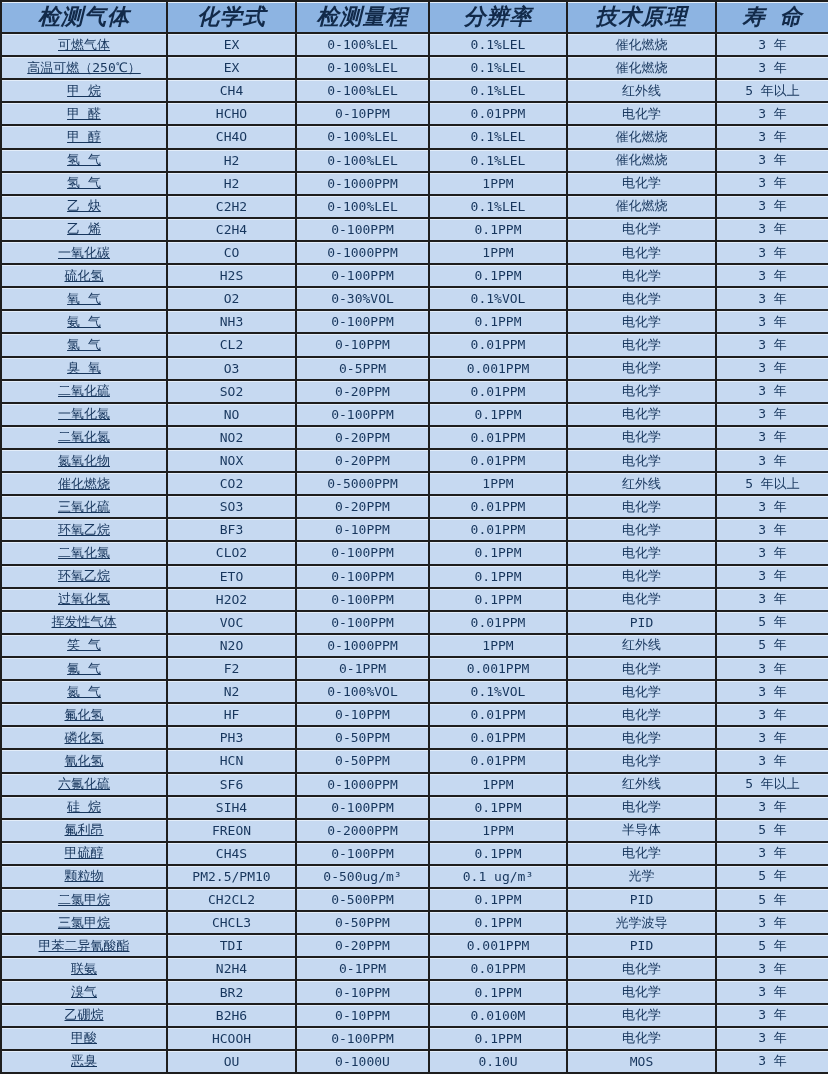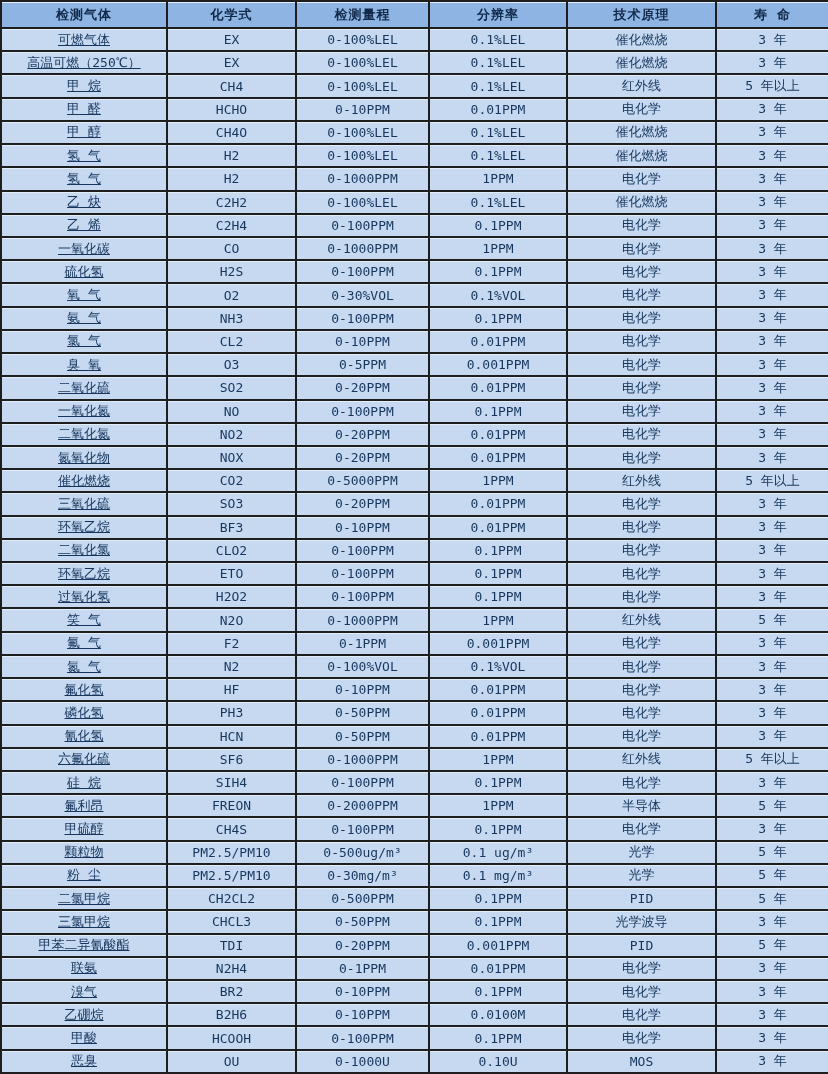--- a/index.html
+++ b/index.html
@@ -29,24 +29,25 @@
     padding: 0 2px;
     overflow: hidden;
     white-space: nowrap;
     color: #17365d;
   }
   table.gas-table thead tr {
     height: 27px;
   }
   table.gas-table th {
     background: #8db4e2;
-    font-size: 13px;
+    font-size: 22px;
     font-weight: bold;
     letter-spacing: 1px;
     color: #122a4a;
+    font-style: italic;
   }
   table.gas-table td {
     background: #c6d9f1;
     font-size: 13px;
   }
   td.c-gas {
     font-size: 14px;
     text-decoration: underline;
   }
 </style>
@@ -267,20 +268,28 @@
       </tr>
       <tr>
         <td class="c-gas">过氧化氢</td>
         <td>H2O2</td>
         <td>0-100PPM</td>
         <td>0.1PPM</td>
         <td>电化学</td>
         <td>3 年</td>
       </tr>
       <tr>
+        <td class="c-gas">挥发性气体</td>
+        <td>VOC</td>
+        <td>0-100PPM</td>
+        <td>0.01PPM</td>
+        <td>PID</td>
+        <td>5 年</td>
+      </tr>
+      <tr>
         <td class="c-gas">笑 气</td>
         <td>N2O</td>
         <td>0-1000PPM</td>
         <td>1PPM</td>
         <td>红外线</td>
         <td>5 年</td>
       </tr>
       <tr>
         <td class="c-gas">氟 气</td>
         <td>F2</td>
@@ -355,28 +364,20 @@
       </tr>
       <tr>
         <td class="c-gas">颗粒物</td>
         <td>PM2.5/PM10</td>
         <td>0-500ug/m³</td>
         <td>0.1 ug/m³</td>
         <td>光学</td>
         <td>5 年</td>
       </tr>
       <tr>
-        <td class="c-gas">粉 尘</td>
-        <td>PM2.5/PM10</td>
-        <td>0-30mg/m³</td>
-        <td>0.1 mg/m³</td>
-        <td>光学</td>
-        <td>5 年</td>
-      </tr>
-      <tr>
         <td class="c-gas">二氯甲烷</td>
         <td>CH2CL2</td>
         <td>0-500PPM</td>
         <td>0.1PPM</td>
         <td>PID</td>
         <td>5 年</td>
       </tr>
       <tr>
         <td class="c-gas">三氯甲烷</td>
         <td>CHCL3</td>

